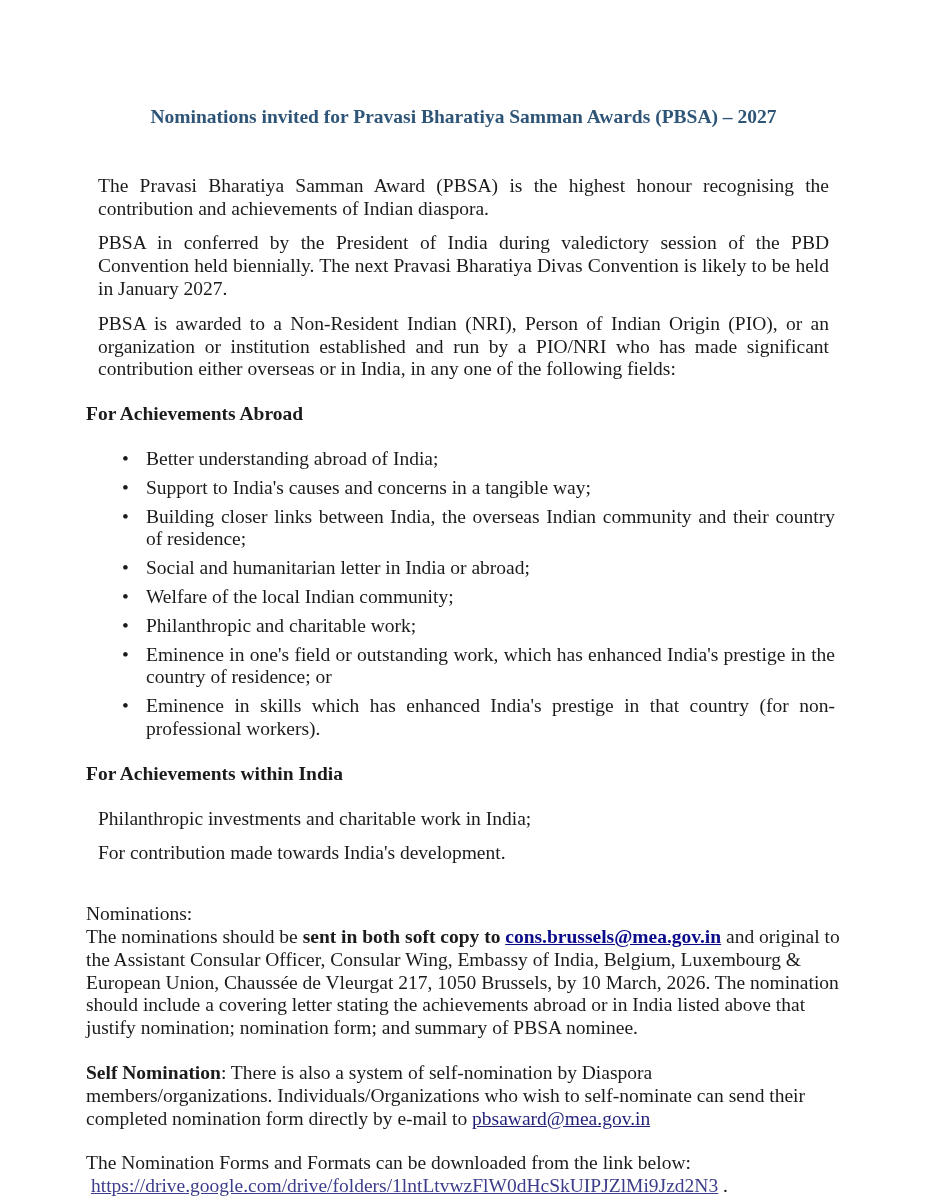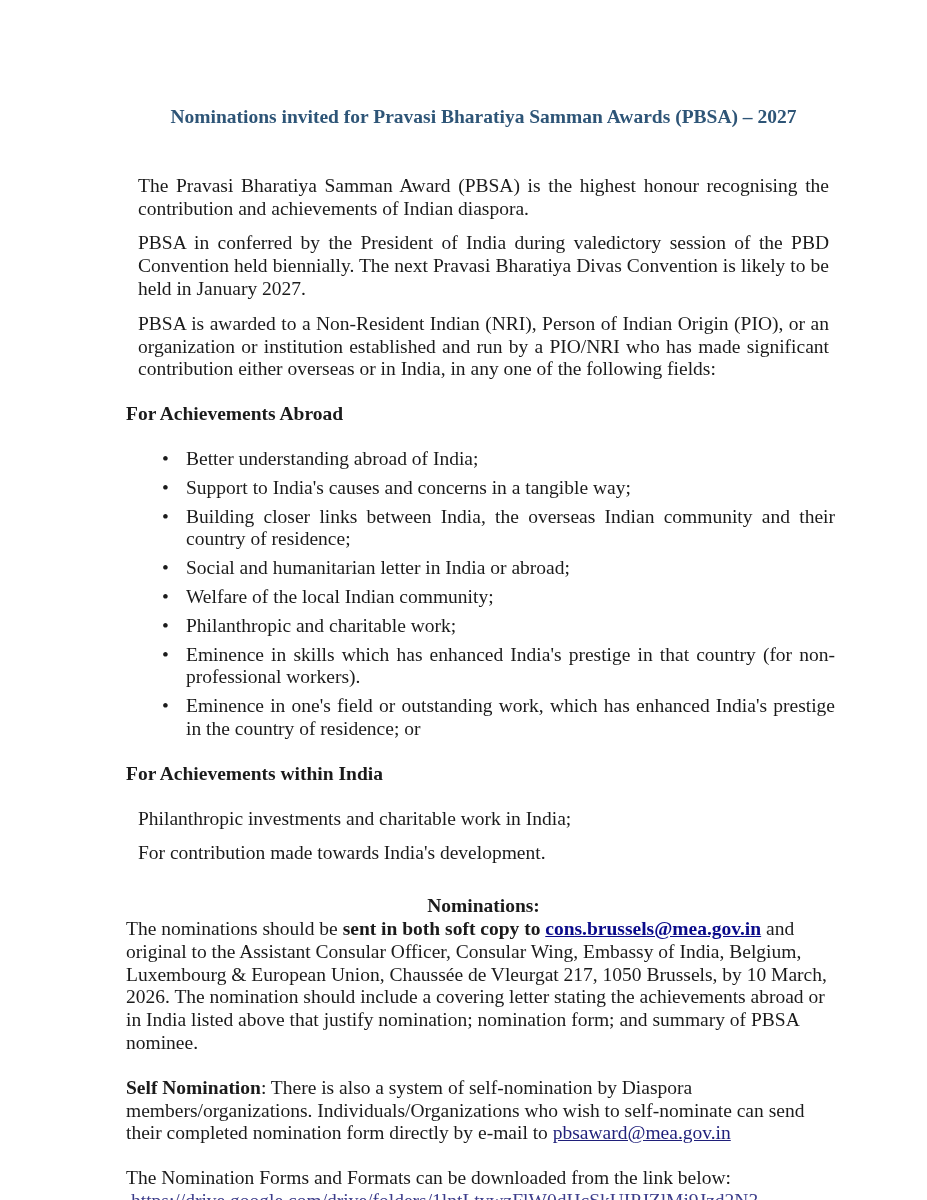--- a/index.html
+++ b/index.html
@@ -11,21 +11,20 @@
     position: relative;
     width: 927px;
     height: 1200px;
     background: var(--page-bg, #ffffff);
     font-family: "Liberation Serif", "DejaVu Serif", serif;
     font-size: 19.5px;
     line-height: 22.8px;
     color: var(--text-color, #1b1b1b);
     overflow: hidden;
     box-sizing: border-box;
-    padding-left: 40px;
   }
   .content {
     padding: 106px 86px 0 86px;
   }
   .doc-title {
     text-align: center;
     font-weight: bold;
     color: var(--title-color, #2e5577);
     margin: 0 0 46px 0;
   }
@@ -54,23 +53,22 @@
     left: 30px;
     top: 0;
   }
   .plain-lines {
     margin: 22px 0 0 0;
   }
   .plain-lines p {
     margin: 12px;
   }
   .nominations-heading {
-    font-weight: bold;
-    margin: 30px 0 0 0;
-    text-align: center;
+    font-weight: normal;
+    margin: 38px 0 0 0;
   }
   .nominations-body {
     margin: 0;
     text-align: left;
   }
   .self-nomination {
     margin: 22px 0 0 0;
     text-align: left;
   }
   .forms-block {
@@ -117,22 +115,22 @@
 
     <p class="section-heading">For Achievements Abroad</p>
 
     <ul class="bullet-list">
         <li>Better understanding abroad of India;</li>
         <li>Support to India's causes and concerns in a tangible way;</li>
         <li>Building closer links between India, the overseas Indian community and their country of residence;</li>
         <li>Social and humanitarian letter in India or abroad;</li>
         <li>Welfare of the local Indian community;</li>
         <li>Philanthropic and charitable work;</li>
+        <li>Eminence in one's field or outstanding work, which has enhanced India's prestige in the country of residence; or</li>
         <li>Eminence in skills which has enhanced India's prestige in that country (for non-professional workers).</li>
-        <li>Eminence in one's field or outstanding work, which has enhanced India's prestige in the country of residence; or</li>
       </ul>
 
     <p class="section-heading">For Achievements within India</p>
 
     <div class="plain-lines">
       <p>Philanthropic investments and charitable work in India;</p>
       <p>For contribution made towards India's development.</p>
     </div>
 
     <p class="nominations-heading">Nominations:</p>

